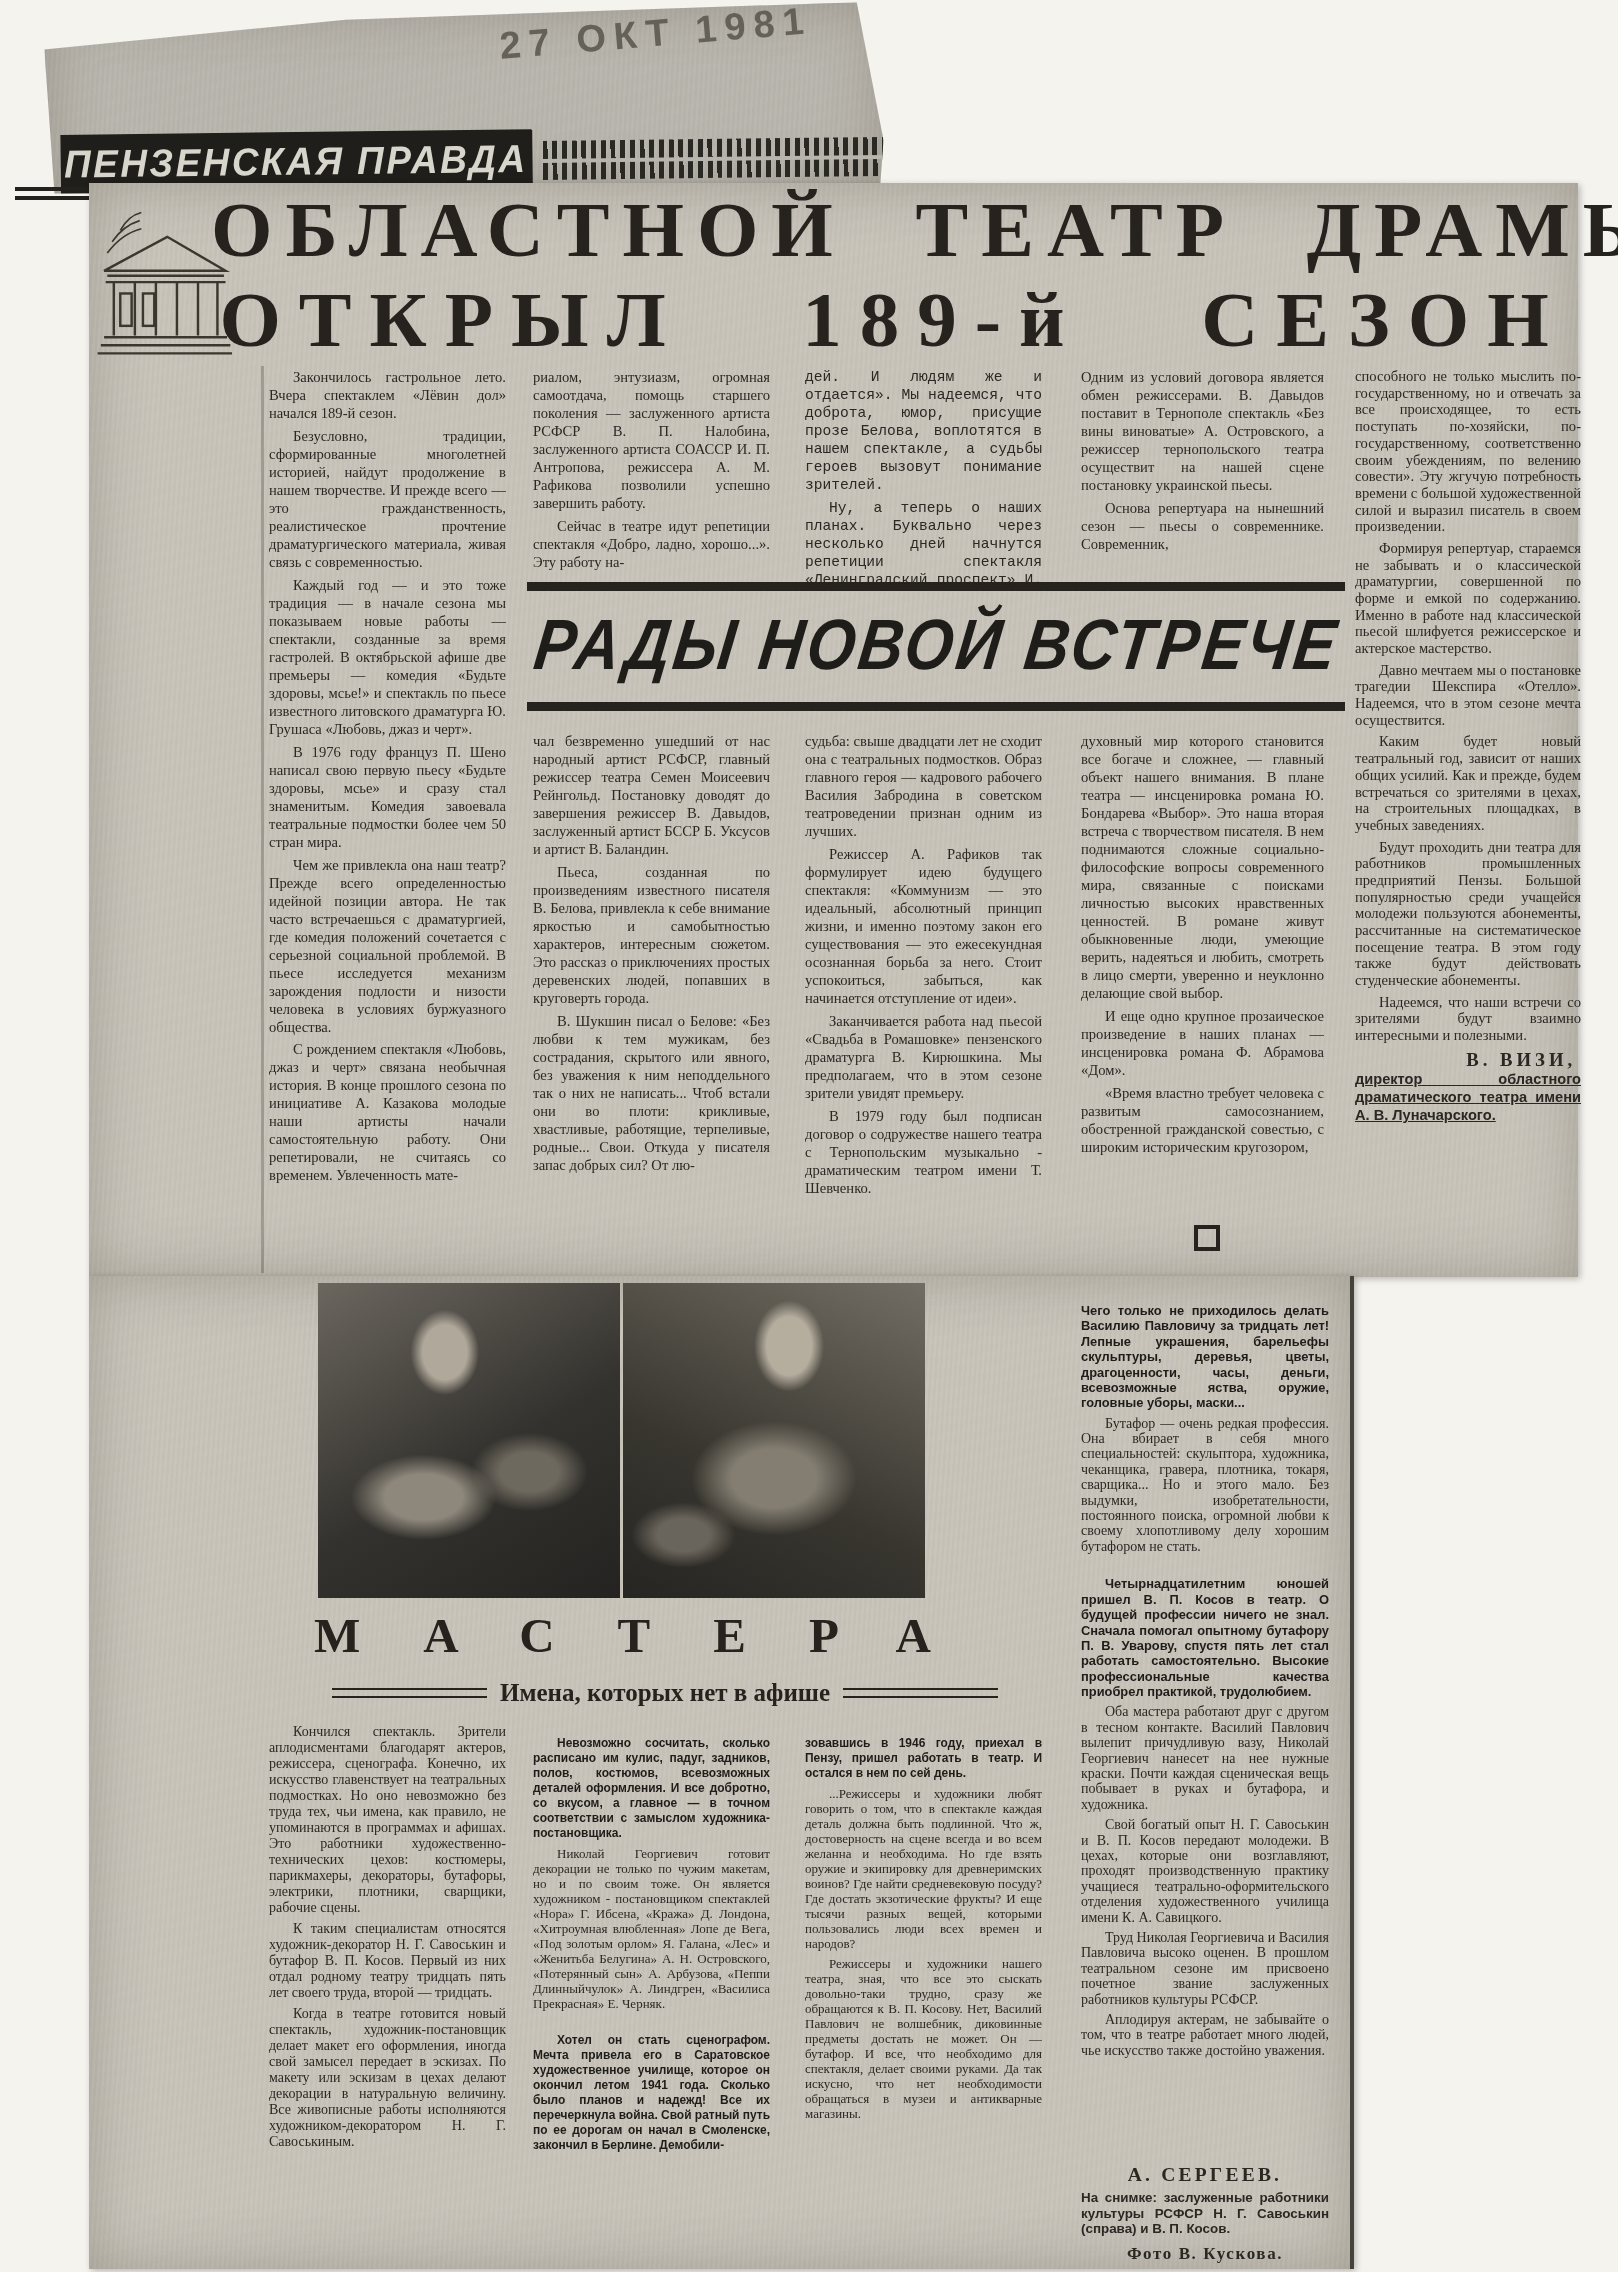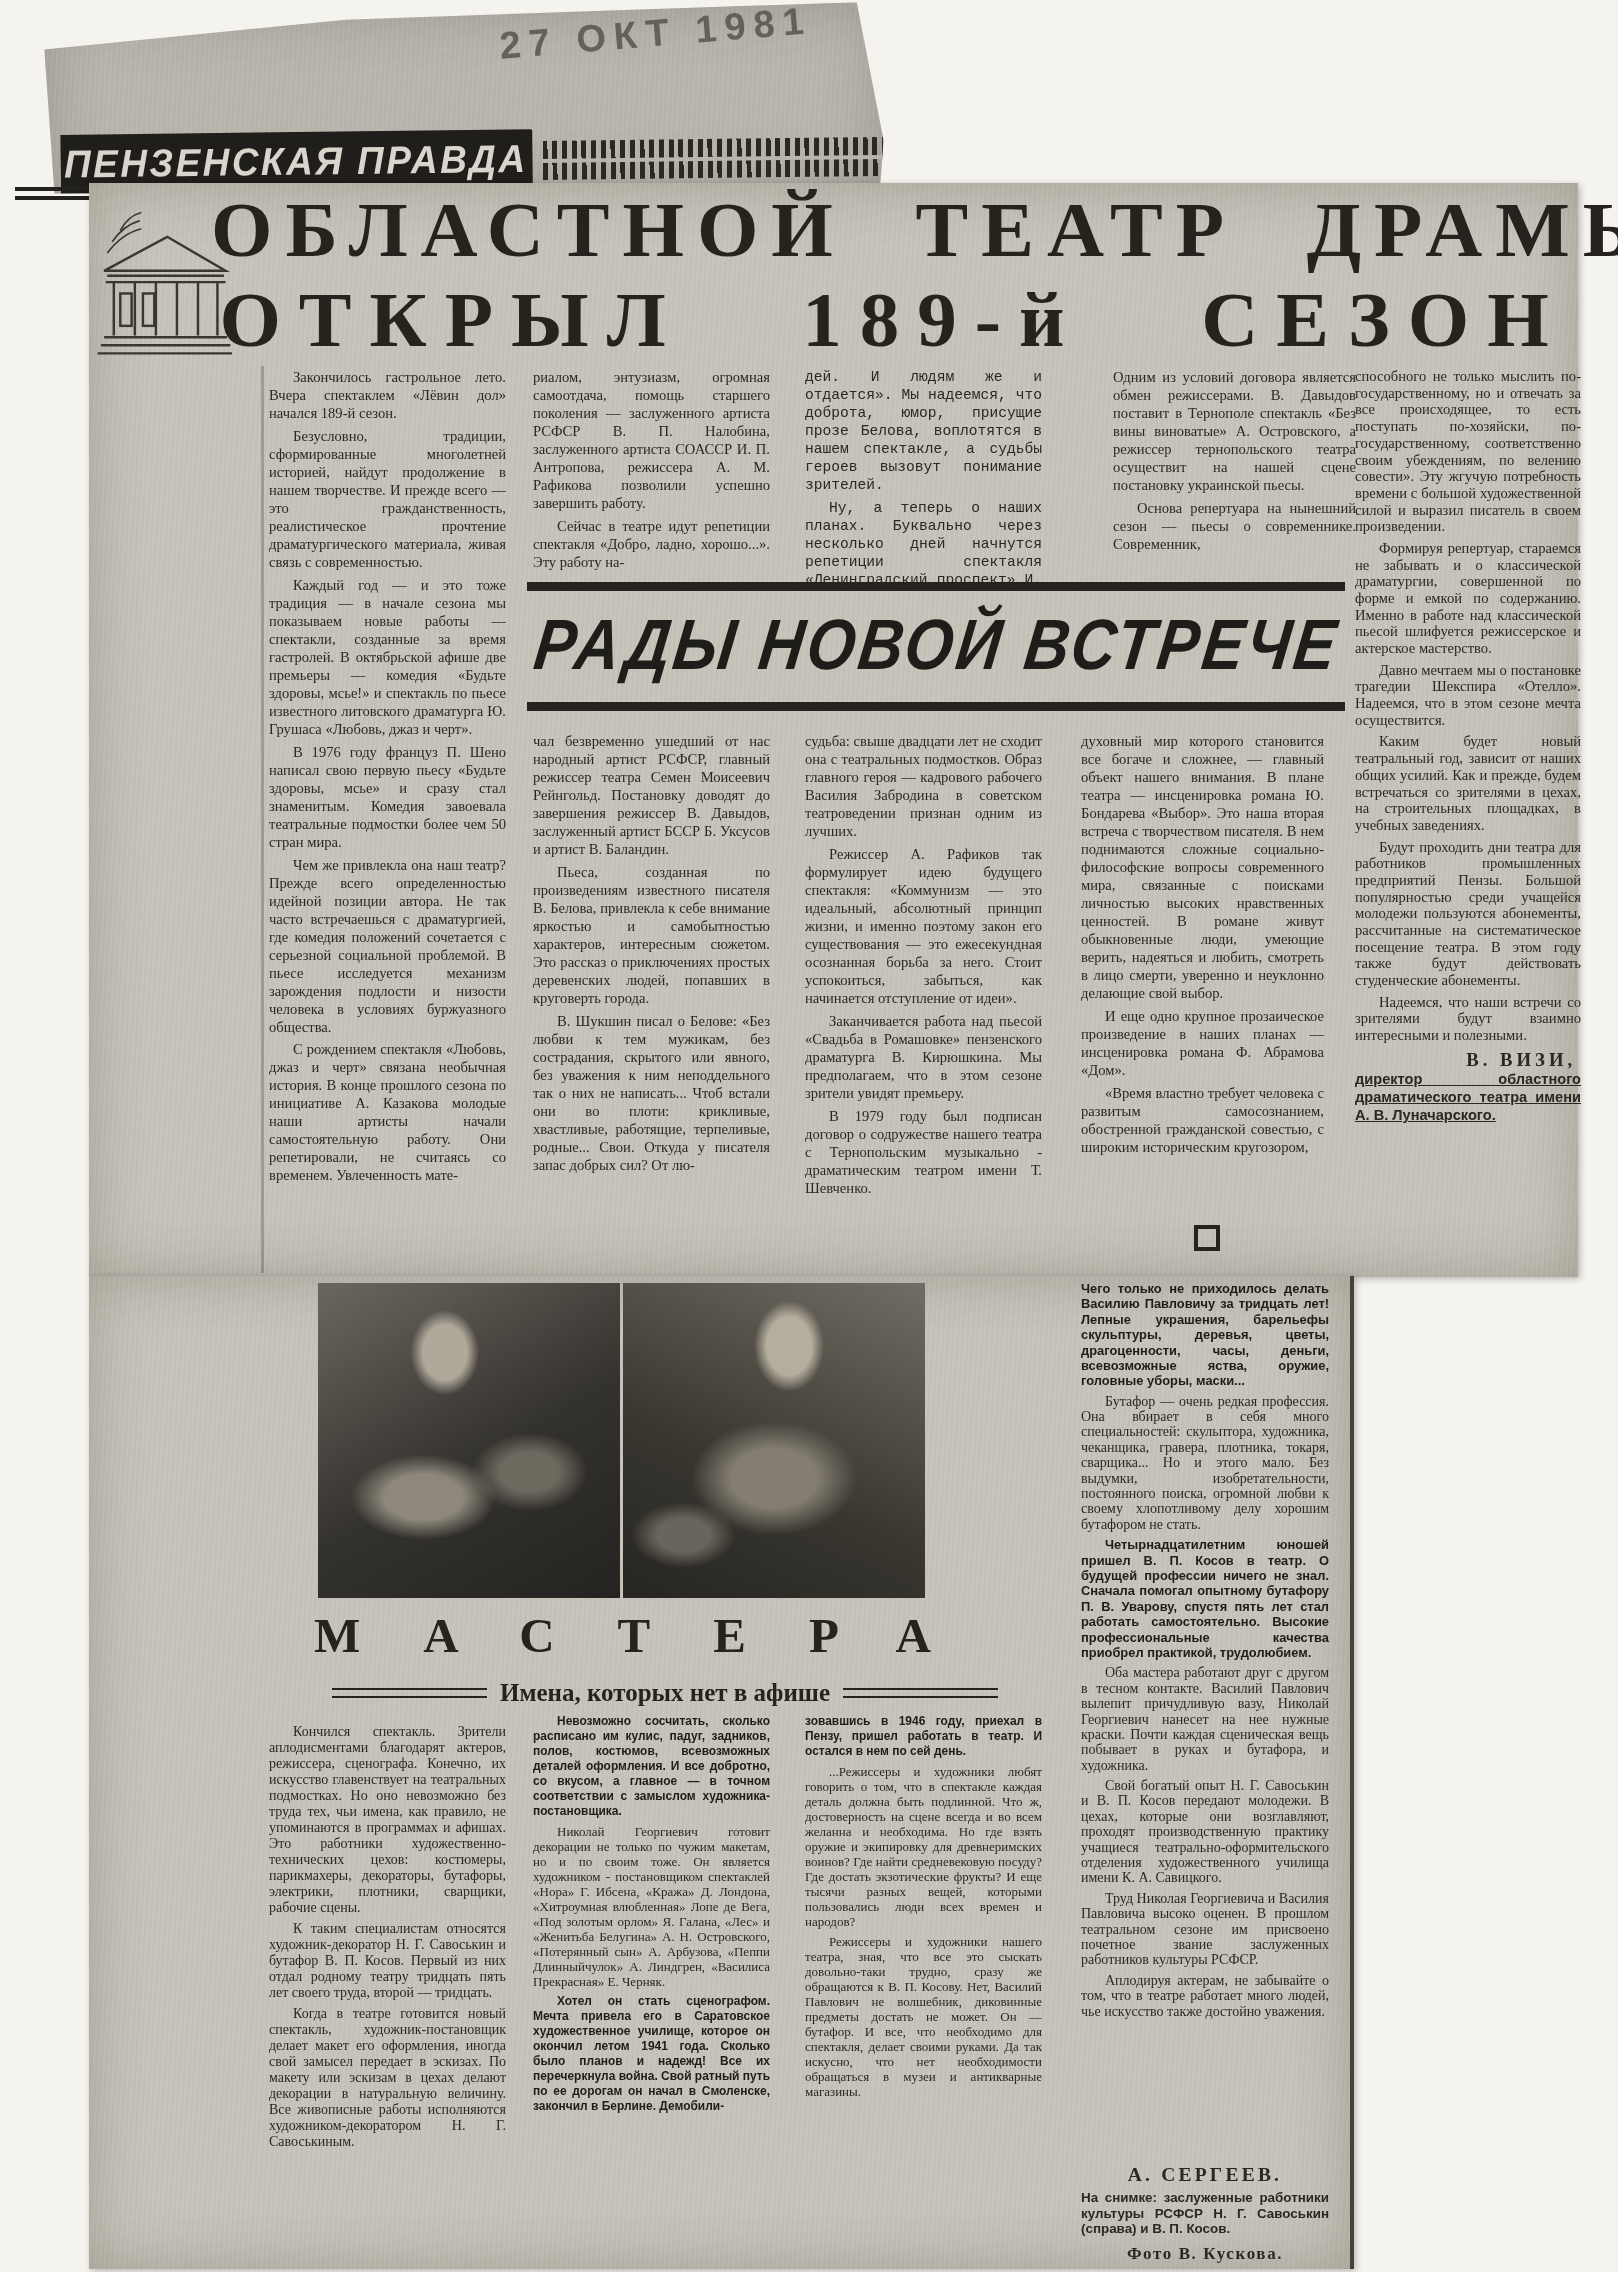--- a/index.html
+++ b/index.html
@@ -40,21 +40,21 @@
   .building{position:absolute;left:6.5px;top:23px;width:136px;height:162px;}
   .headline{position:absolute;left:122px;top:6.5px;width:1364px;text-align:center;
             color:#26231e;font-weight:700;line-height:1.0;}
   .headline .l1{font-size:79px;letter-spacing:13px;word-spacing:37px;white-space:nowrap;}
   .headline .l2{font-size:79px;letter-spacing:18px;word-spacing:81px;white-space:nowrap;margin-top:11.4px;}
 
   
   .col{position:absolute;overflow:hidden;text-align:justify;}
   .para{margin:0 0 4.9px 0;text-indent:24px;}
   .para.noindent{text-indent:0;}
-  .para.bold{font-family:"Liberation Sans",sans-serif;font-weight:700;font-size:.92em;color:#1f1d19;}
+  .para.bold{font-family:"Liberation Sans",sans-serif;font-weight:700;font-size:.92em;color:#1f1d19;margin-top:22px;}
   .art1{font-size:14.6px;line-height:18px;}
   .art1-narrow{font-size:14.6px;line-height:16.7px;}
   .fold{position:absolute;width:3.2px;background:rgba(40,36,30,.45);}
 
   
   .rule-thick{position:absolute;height:9px;background:#26231e;}
   .rady{position:absolute;left:438px;top:406px;width:820px;height:110px;
         display:flex;align-items:center;justify-content:center;}
   .rady span{font-family:"Liberation Sans",sans-serif;font-weight:700;font-style:italic;
         font-size:62px;letter-spacing:3.2px;white-space:nowrap;color:#1f1d19;
@@ -149,21 +149,21 @@
         <p class="para">С рождением спектакля «Любовь, джаз и черт» связана необычная история. В конце прошлого сезона по инициативе А. Казакова молодые наши артисты начали самостоятельную работу. Они репетировали, не считаясь со временем. Увлеченность мате-</p>
       </div>
     <div class="col art1" style="left:444px;top:185px;width:237px;height:216px;">
         <p class="para noindent">риалом, энтузиазм, огромная самоотдача, помощь старшего поколения — заслуженного артиста РСФСР В. П. Налобина, заслуженного артиста СОАССР И. П. Антропова, режиссера А. М. Рафикова позволили успешно завершить работу.</p>
         <p class="para">Сейчас в театре идут репетиции спектакля «Добро, ладно, хорошо...». Эту работу на-</p>
       </div>
     <div class="col art1" style="left:716px;top:185px;width:237px;height:216px;font-family:Liberation Mono, monospace;">
         <p class="para noindent">дей. И людям же и отдается». Мы надеемся, что доброта, юмор, присущие прозе Белова, воплотятся в нашем спектакле, а судьбы героев вызовут понимание зрителей.</p>
         <p class="para">Ну, а теперь о наших планах. Буквально через несколько дней начнутся репетиции спектакля «Ленинградский проспект» И. Штока. У этой пьесы счастливая</p>
       </div>
-    <div class="col art1" style="left:992px;top:185px;width:243px;height:216px;margin-left:32px;">
+    <div class="col art1" style="left:992px;top:185px;width:243px;height:216px;">
         <p class="para noindent">Одним из условий договора является обмен режиссерами. В. Давыдов поставит в Тернополе спектакль «Без вины виноватые» А. Островского, а режиссер тернопольского театра осуществит на нашей сцене постановку украинской пьесы.</p>
         <p class="para">Основа репертуара на нынешний сезон — пьесы о современнике. Современник,</p>
       </div>
 
     <div class="col art1-narrow" style="left:1266px;top:185px;width:226px;height:1073px;">
       <div style="max-height:917px;overflow:hidden;">
           <p class="para noindent">способного не только мыслить по-государственному, но и отвечать за все происходящее, то есть поступать по-хозяйски, по-государственному, соответственно своим убеждениям, по велению совести». Эту жгучую потребность времени с большой художественной силой и выразил писатель в своем произведении.</p>
           <p class="para">Формируя репертуар, стараемся не забывать и о классической драматургии, совершенной по форме и емкой по содержанию. Именно в работе над классической пьесой шлифуется режиссерское и актерское мастерство.</p>
           <p class="para">Давно мечтаем мы о постановке трагедии Шекспира «Отелло». Надеемся, что в этом сезоне мечта осуществится.</p>
           <p class="para">Каким будет новый театральный год, зависит от наших общих усилий. Как и прежде, будем встречаться со зрителями в цехах, на строительных площадках, в учебных заведениях.</p>

